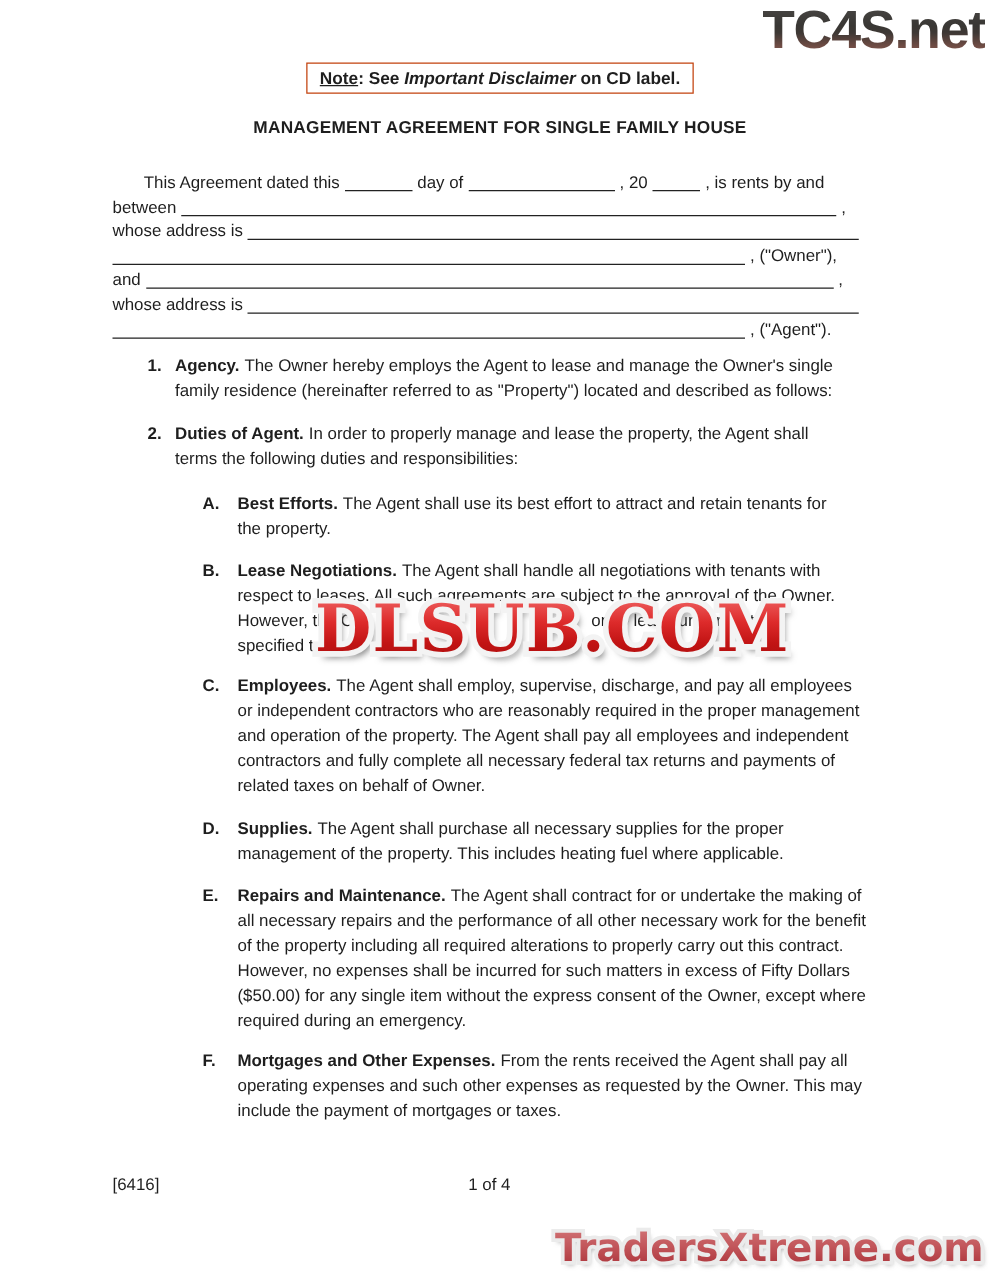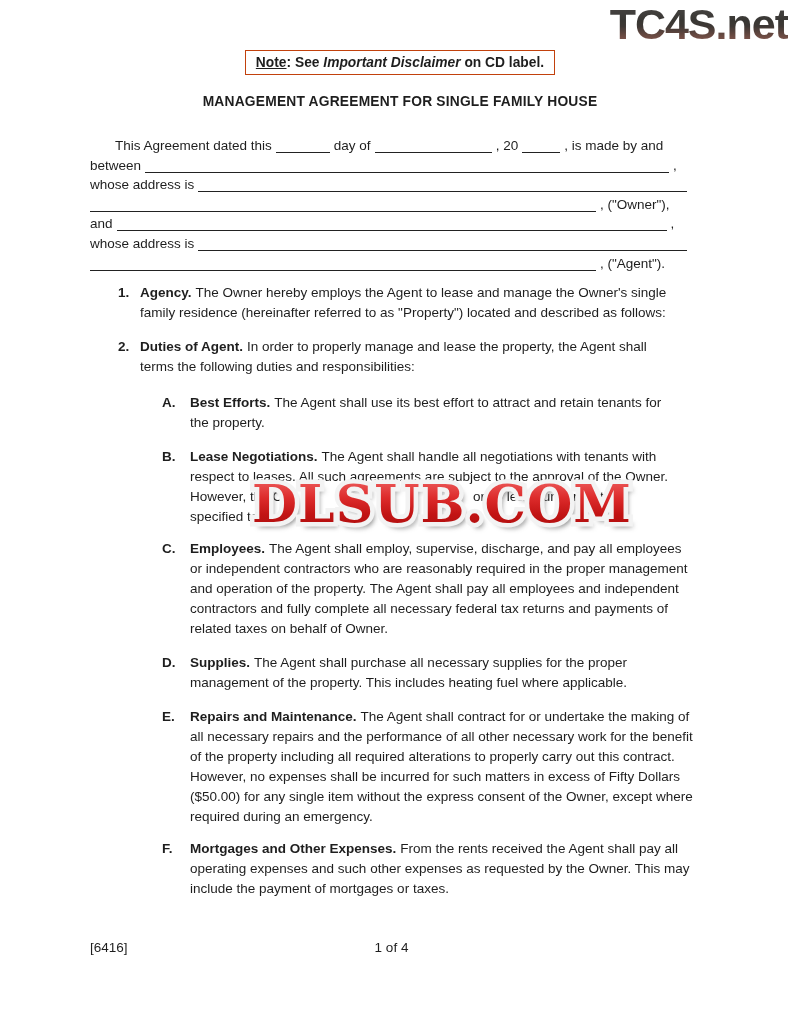--- a/index.html
+++ b/index.html
@@ -107,21 +107,21 @@
 
 <div class="page">
 
   <div class="tc4s">TC4S.net</div>
 
   <div class="note-box"><span class="note-label">Note</span><span>: See </span><span class="note-em">Important Disclaimer</span><span> on CD label.</span></div>
 
   <div class="doc-title">MANAGEMENT AGREEMENT FOR SINGLE FAMILY HOUSE</div>
 
   <div class="intro">
-    <div class="il il-indent"><span>This Agreement dated this</span><span class="blank bw-day"></span><span>day of</span><span class="blank bw-month"></span><span>, 20</span><span class="blank bw-year"></span><span>, is made by and</span></div>
+    <div class="il il-indent"><span>This Agreement dated this</span><span class="blank bw-day"></span><span>day of</span><span class="blank bw-month"></span><span>, 20</span><span class="blank bw-year"></span><span>, is rents by and</span></div>
     <div class="il"><span>between</span><span class="blank bw-owner-name"></span><span>,</span></div>
     <div class="il"><span>whose address is</span><span class="blank bw-address"></span></div>
     <div class="il"><span class="blank bw-address2 no-l"></span><span>, ("Owner"),</span></div>
     <div class="il"><span>and</span><span class="blank bw-agent-name"></span><span>,</span></div>
     <div class="il"><span>whose address is</span><span class="blank bw-address"></span></div>
     <div class="il"><span class="blank bw-address2 no-l"></span><span>, ("Agent").</span></div>
   </div>
 
   <div class="section mt10">
     <span class="marker">1.</span>
@@ -166,14 +166,18 @@
   <div class="subsection mt12">
     <span class="marker">F.</span>
     <div class="txt"><span class="hd">Mortgages and Other Expenses.</span><span>From the rents received the Agent shall pay all</span><br><span>operating expenses and such other expenses as requested by the Owner. This may</span><br><span>include the payment of mortgages or taxes.</span></div>
   </div>
 
   <div class="footer">
     <span class="doc-num">[6416]</span>
     <span class="page-num">1 of 4</span>
   </div>
 
+  <div class="tx-logo">
+    <span class="tx-back">TradersXtreme.com</span>
+    <span class="tx-front">TradersXtreme.com</span>
+  </div>
 
 </div>
 
 </body></html>

